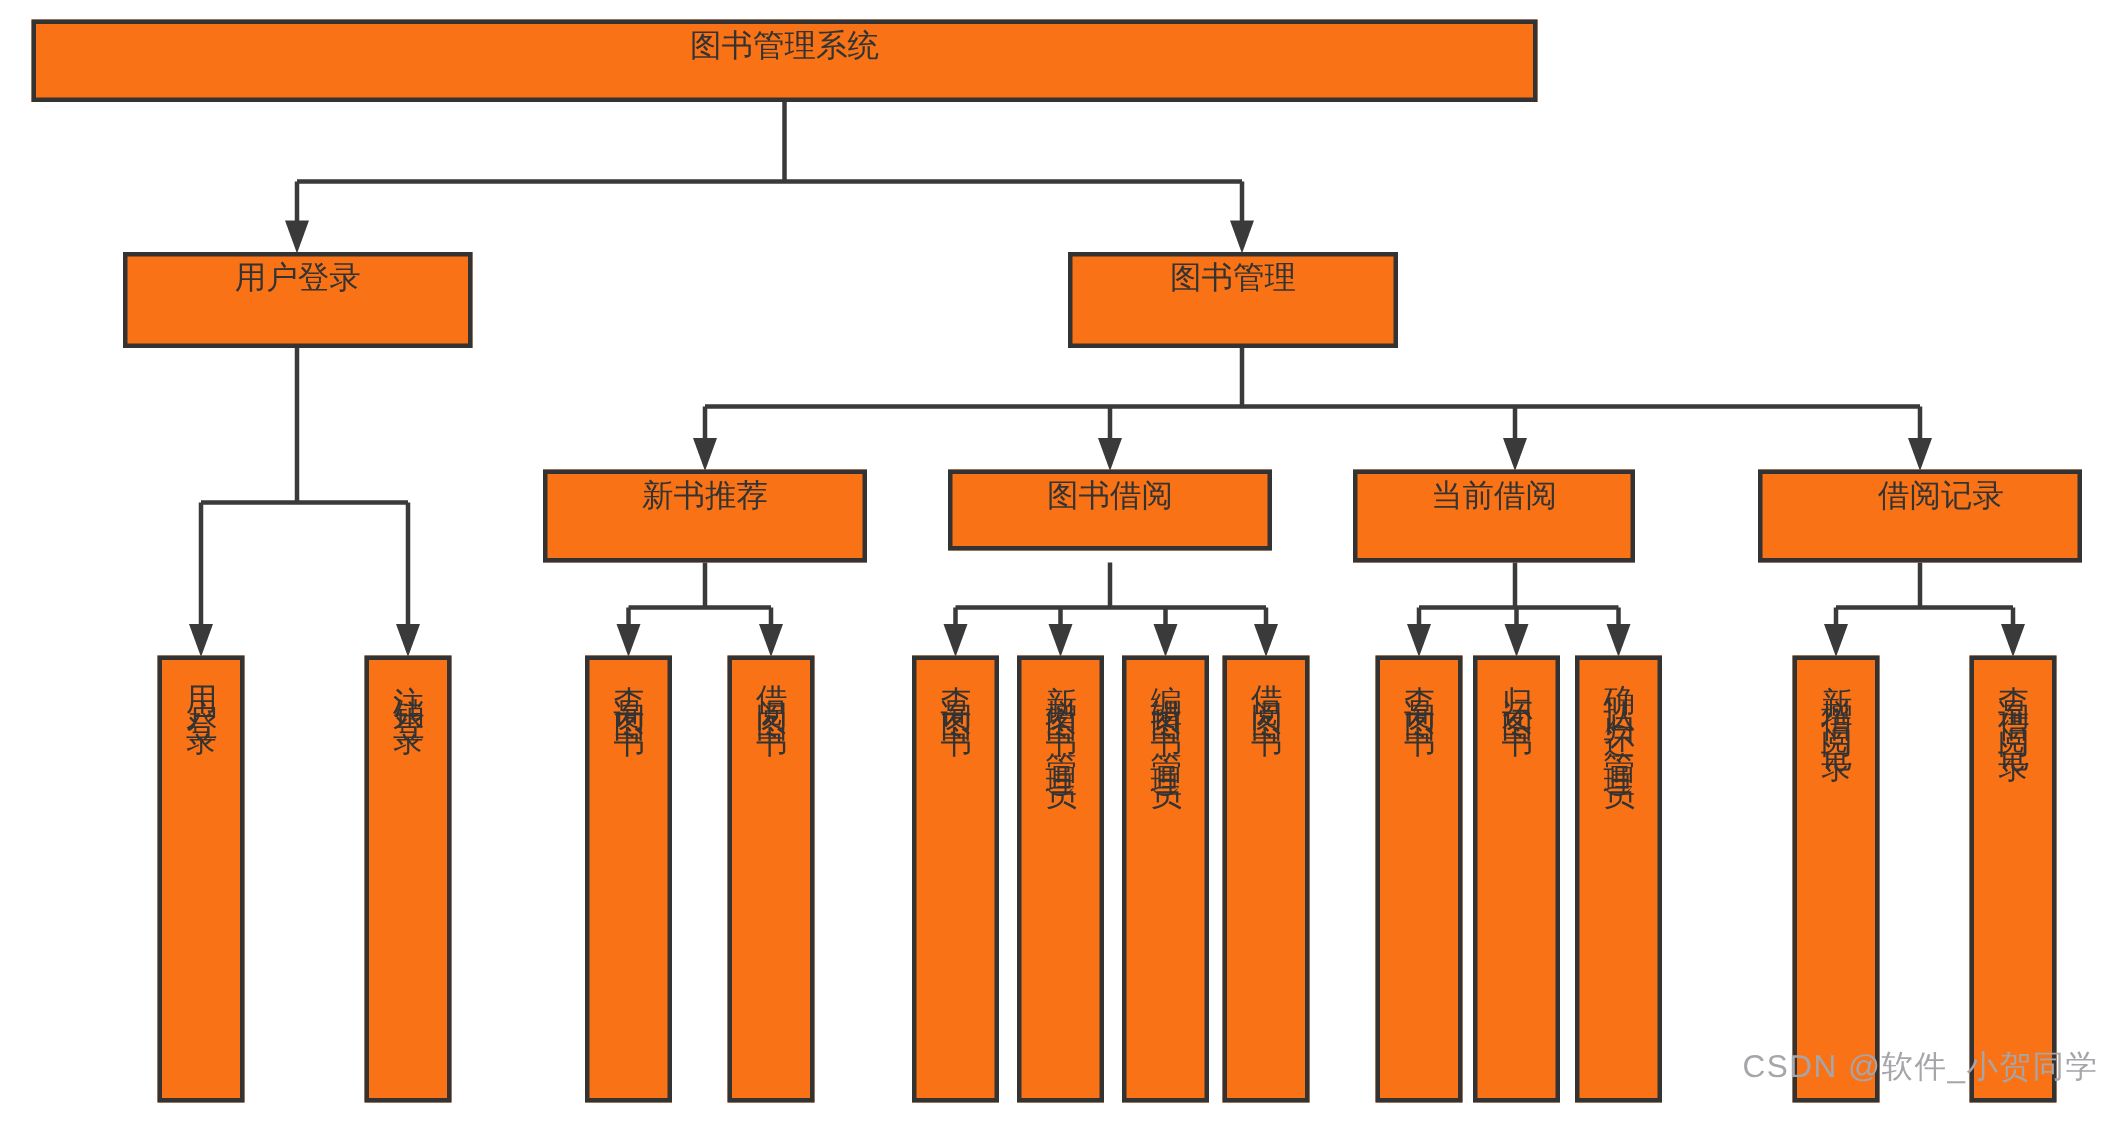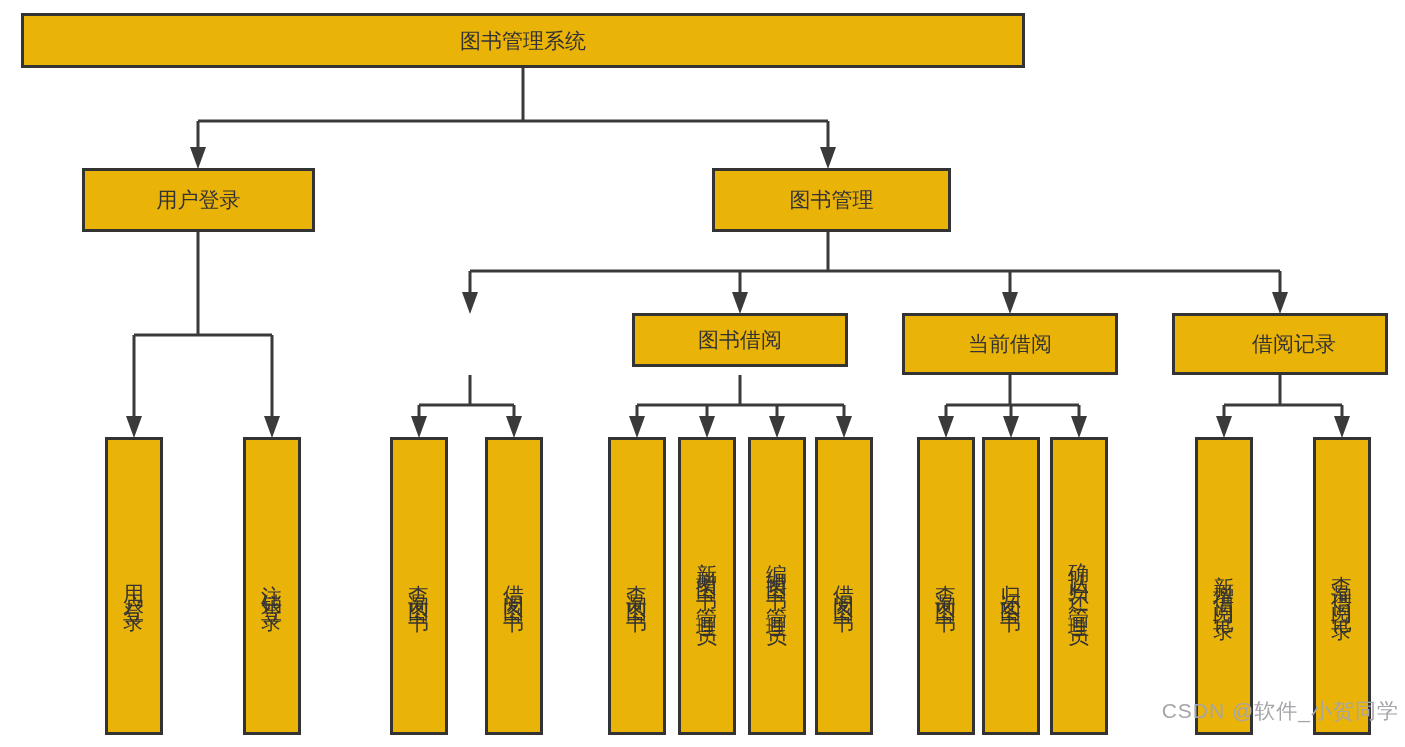--- a/index.html
+++ b/index.html
@@ -18,42 +18,41 @@
   #connectors {
     position: absolute;
     left: 0; top: 0;
     width: 1405px;
     height: 747px;
     z-index: 1;
   }
   .node {
     position: absolute;
     box-sizing: border-box;
-    background: #eab308;
+    background: #f97316;
     border: 3px solid #333333;
     color: #333333;
     display: flex;
-    align-items: center;
     justify-content: center;
     z-index: 2;
     font-size: 21px;
   }
   .leaf-text {
     writing-mode: vertical-rl;
     text-orientation: mixed;
     letter-spacing: 9px;
     line-height: 1;
   }
   
   .n-root  { left: 21px;   top: 13px;  width: 1004px; height: 55px; }
   .n-l2a   { left: 82px;   top: 168px; width: 233px;  height: 64px; }
-  .n-l2b   { left: 712px;  top: 168px; width: 239px;  height: 64px; }
+  .n-l2b   { left: 712px;  top: 168px; width: 220px;  height: 64px; }
   .n-l3a   { left: 362px;  top: 313px; width: 216px;  height: 62px; }
   .n-l3b   { left: 632px;  top: 313px; width: 216px;  height: 54px; }
-  .n-l3c   { left: 902px;  top: 313px; width: 216px;  height: 62px; }
+  .n-l3c   { left: 902px;  top: 313px; width: 188px;  height: 62px; }
   .n-l3d   { left: 1172px; top: 313px; width: 216px;  height: 62px; padding-left: 28px; }
   .leaf    { top: 437px; width: 58px; height: 298px; }
   .lf-1  { left: 105px; }
   .lf-2  { left: 243px; }
   .lf-3  { left: 390px; }
   .lf-4  { left: 485px; }
   .lf-5  { left: 608px; }
   .lf-6  { left: 678px; }
   .lf-7  { left: 748px; }
   .lf-8  { left: 815px; }
@@ -111,20 +110,23 @@
     <span>图书管理系统</span>
   </div>
 
   <div class="node n-l2a">
     <span>用户登录</span>
   </div>
   <div class="node n-l2b">
     <span>图书管理</span>
   </div>
 
+  <div class="node n-l3a">
+    <span>新书推荐</span>
+  </div>
   <div class="node n-l3b">
     <span>图书借阅</span>
   </div>
   <div class="node n-l3c">
     <span>当前借阅</span>
   </div>
   <div class="node n-l3d">
     <span>借阅记录</span>
   </div>
 

